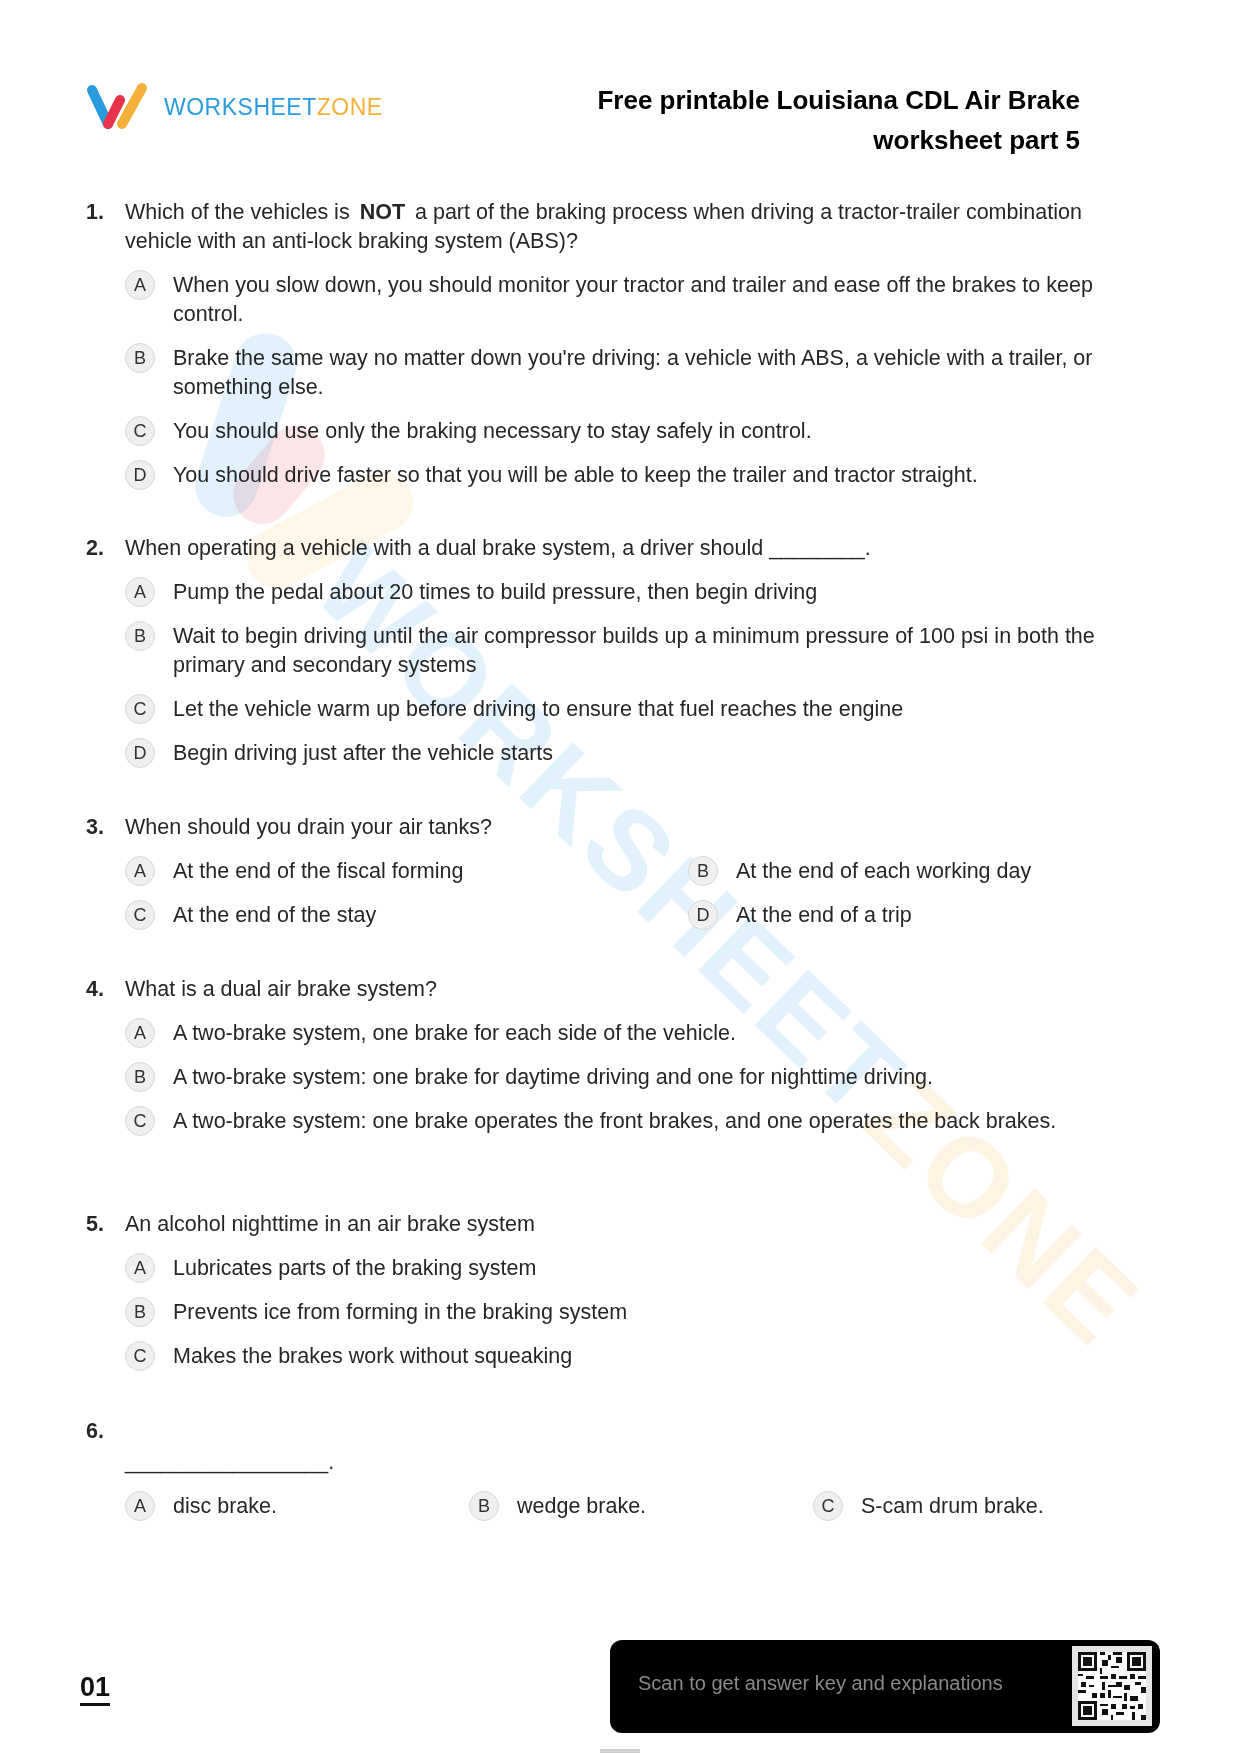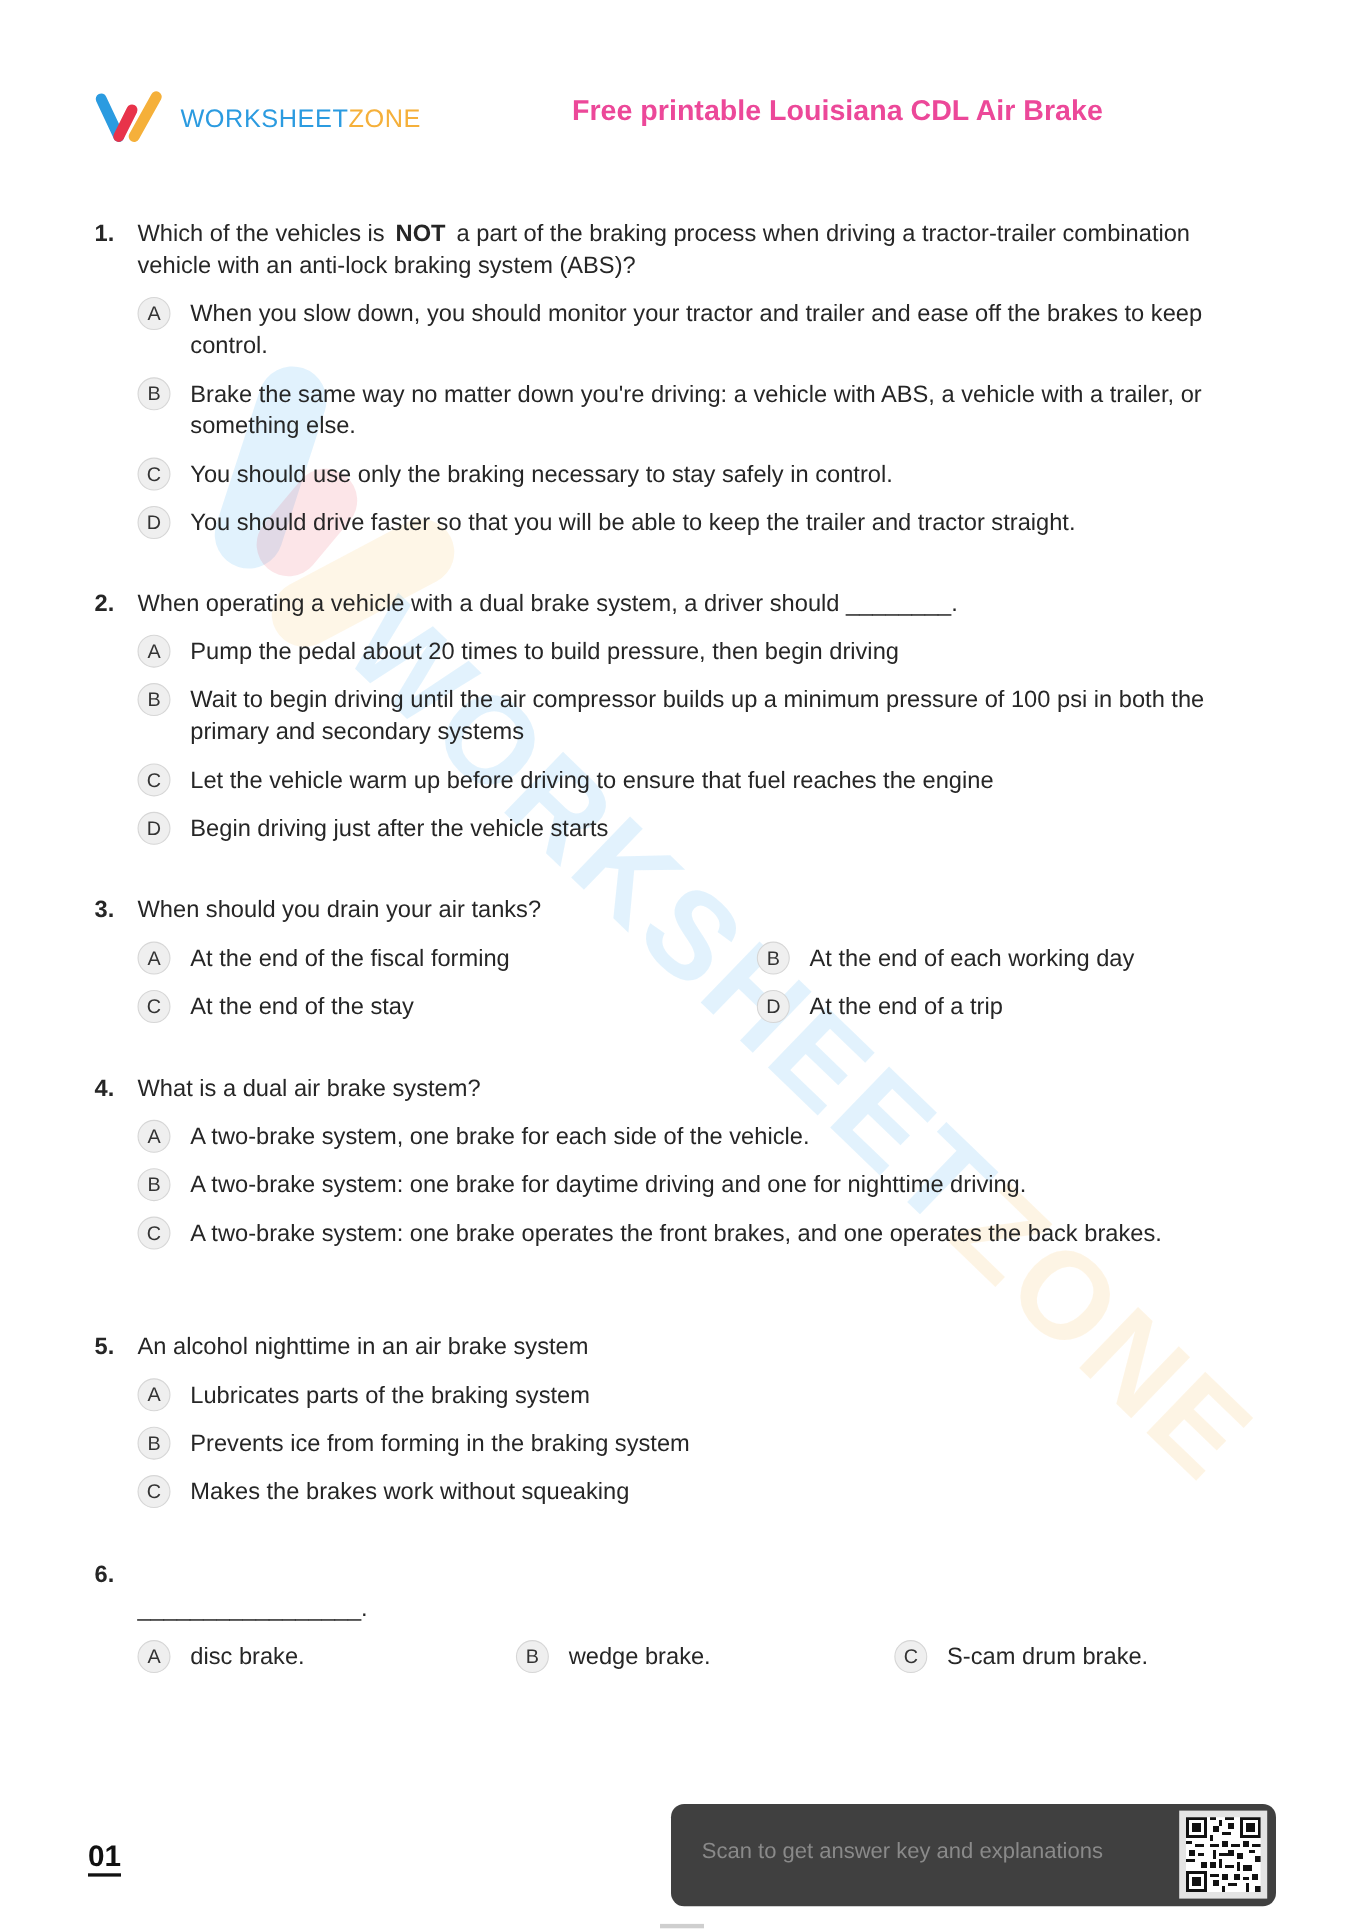--- a/index.html
+++ b/index.html
@@ -14,43 +14,43 @@
   .wm-text .w1 { color: #2aa3f0; }
   .wm-text .w2 { color: #f7b23b; }
 
   
   .logo { position: absolute; left: 84px; top: 82px; display: flex; align-items: center; z-index: 1; }
   .logo svg { width: 68px; height: 50px; }
   .logo-text { font-size: 23px; font-weight: normal; letter-spacing: 0.5px; margin-left: 12px; }
   .logo-text .lt1 { color: #2b9be0; }
   .logo-text .lt2 { color: #f5b03a; }
 
-  .title { position: absolute; left: 520px; top: 80px; width: 560px; text-align: left; font-size: 26px;
-    font-weight: bold; line-height: 40px; color: #ec4899; z-index: 1; }
+  .title { position: absolute; left: 520px; top: 80px; width: 560px; text-align: right; font-size: 26px;
+    font-weight: bold; line-height: 40px; color: #000000; z-index: 1; }
 
   
   .q { position: absolute; left: 86px; width: 1080px; z-index: 1; }
   .q-stem { display: flex; font-size: 21.5px; line-height: 29px; color: #262626; }
   .q-num { width: 39px; flex: none; font-weight: bold; }
   .q-text { flex: 1; padding-right: 20px; }
   .q-text b { font-weight: bold; margin: 0 4px; }
 
   .opts { margin-left: 39px; }
   .opt { display: flex; align-items: flex-start; font-size: 21.5px; line-height: 29px; color: #262626; }
   .badge { flex: none; width: 30px; height: 30px; border-radius: 50%; background: #efefef; border: 1px solid #d6d6d6;
     font-size: 18px; line-height: 28px; text-align: center; color: #333; margin-right: 18px; margin-top: -1px; }
   .opt-text { flex: 1; }
 
   .grid2 { display: grid; grid-template-columns: 563px 500px; row-gap: 15px; }
   .grid3 { display: grid; grid-template-columns: 344px 344px 344px; }
 
   
   .page-num { position: absolute; left: 80px; top: 1672px; font-size: 27px; font-weight: bold; color: #111;
     border-bottom: 3px solid #111; line-height: 30px; padding-bottom: 1px; z-index: 1; }
-  .scan-box { position: absolute; left: 610px; top: 1640px; width: 550px; height: 93px; background: #404040;
+  .scan-box { position: absolute; left: 610px; top: 1640px; width: 550px; height: 93px; background: #000000;
     border-radius: 12px; z-index: 1; }
   .scan-text { position: absolute; left: 28px; top: 32px; font-size: 20px; color: #8a8a8a; }
   .qr { position: absolute; right: 8px; top: 6px; width: 80px; height: 80px; background: #e4e4e4; padding: 6px; }
   .qr svg { width: 68px; height: 68px; display: block; }
   .bottom-mark { position: absolute; left: 600px; top: 1749px; width: 40px; height: 4px; background: #cfcfcf; }
 </style>
 </head>
 <body>
 
 <div class="wm" style="left:0;top:0;width:1239px;height:1754px;">
@@ -68,20 +68,21 @@
     <line x1="24" y1="42" x2="36" y2="18" stroke="#e8334a" stroke-width="10" stroke-linecap="round"></line>
     <line x1="38" y1="42" x2="58" y2="6" stroke="#f5b03a" stroke-width="10" stroke-linecap="round"></line>
   </svg>
   <div class="logo-text">
     <span class="lt1">WORKSHEET</span><span class="lt2">ZONE</span>
   </div>
 </div>
 
 <div class="title">
   <div>Free printable Louisiana CDL Air Brake</div>
+  <div>worksheet part 5</div>
 </div>
 
 <div class="q" style="top:198px;">
   <div class="q-stem">
     <span class="q-num">1.</span>
     <span class="q-text"><span>Which of the vehicles is</span> <b>NOT</b> <span>a part of the braking process when driving a tractor-trailer combination vehicle with an anti-lock braking system (ABS)?</span></span>
   </div>
   <div class="opts" style="margin-top:15px;">
     <div class="opt">
         <span class="badge">A</span>

